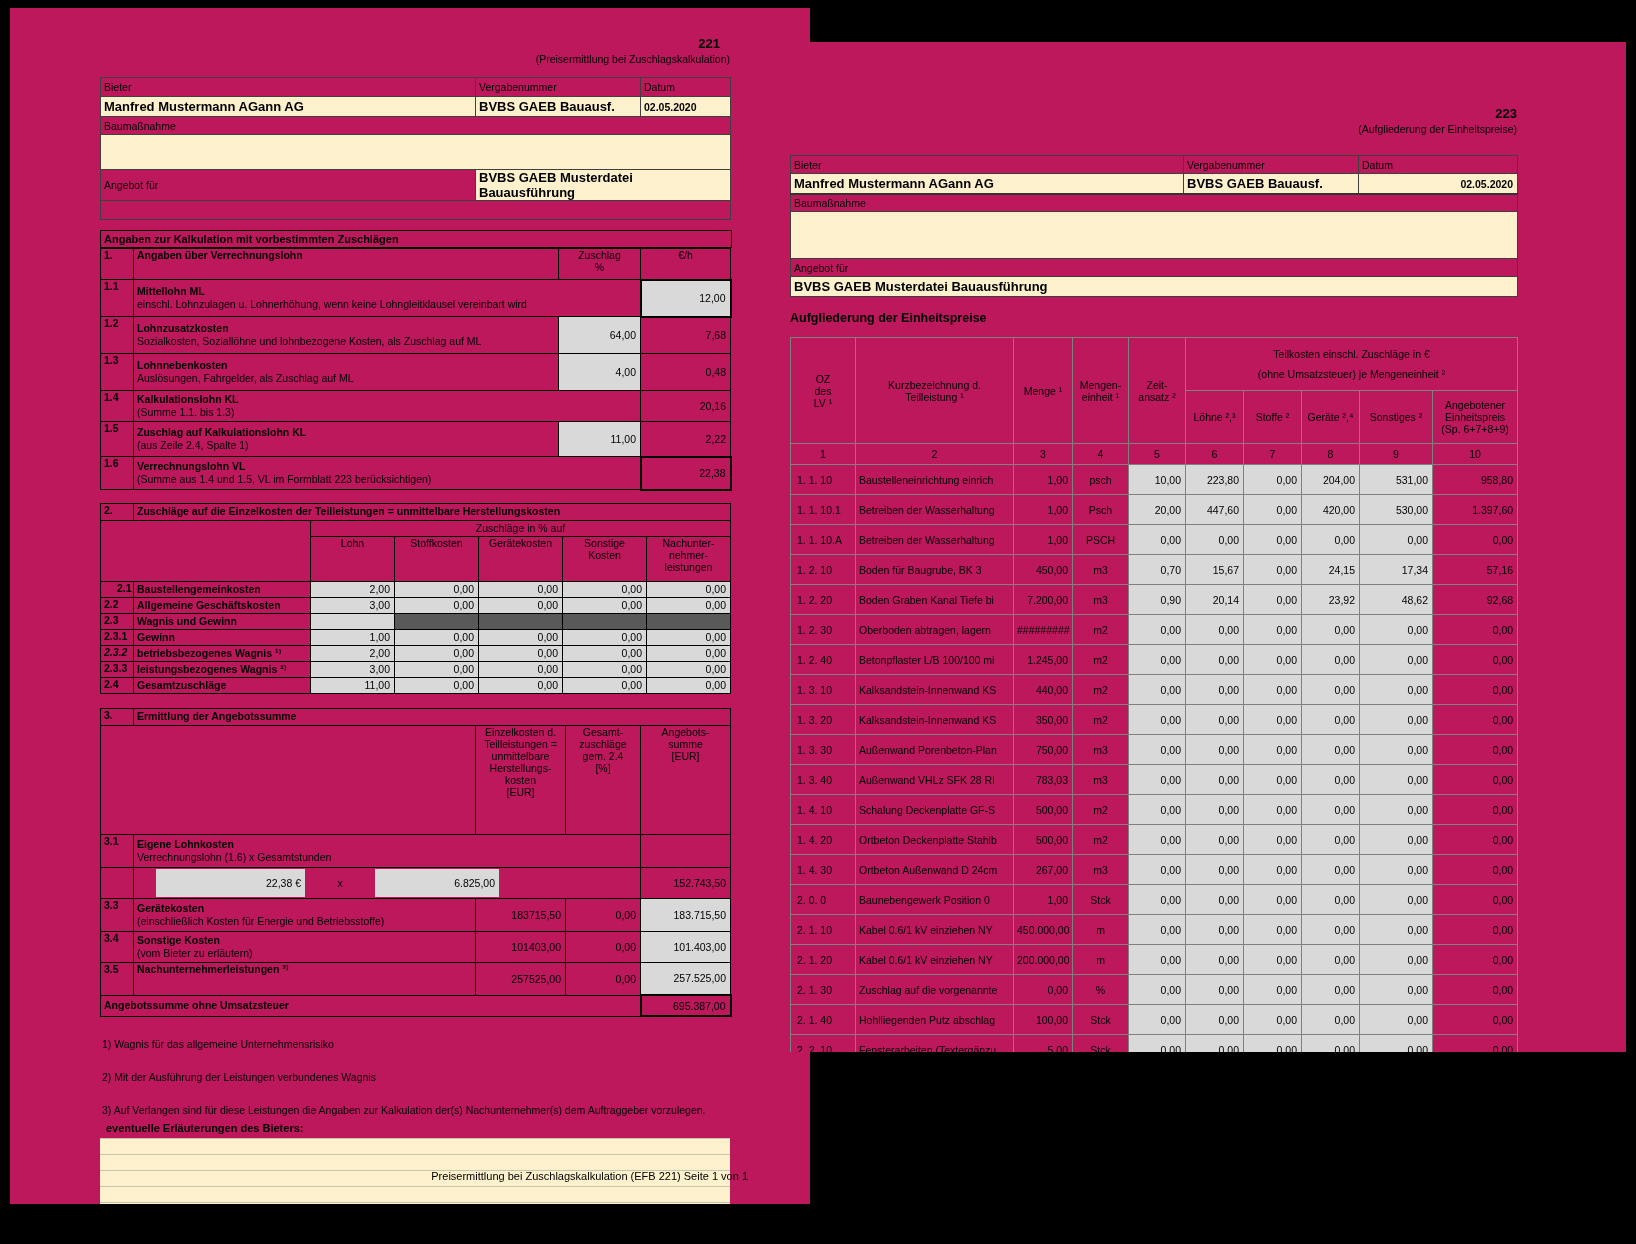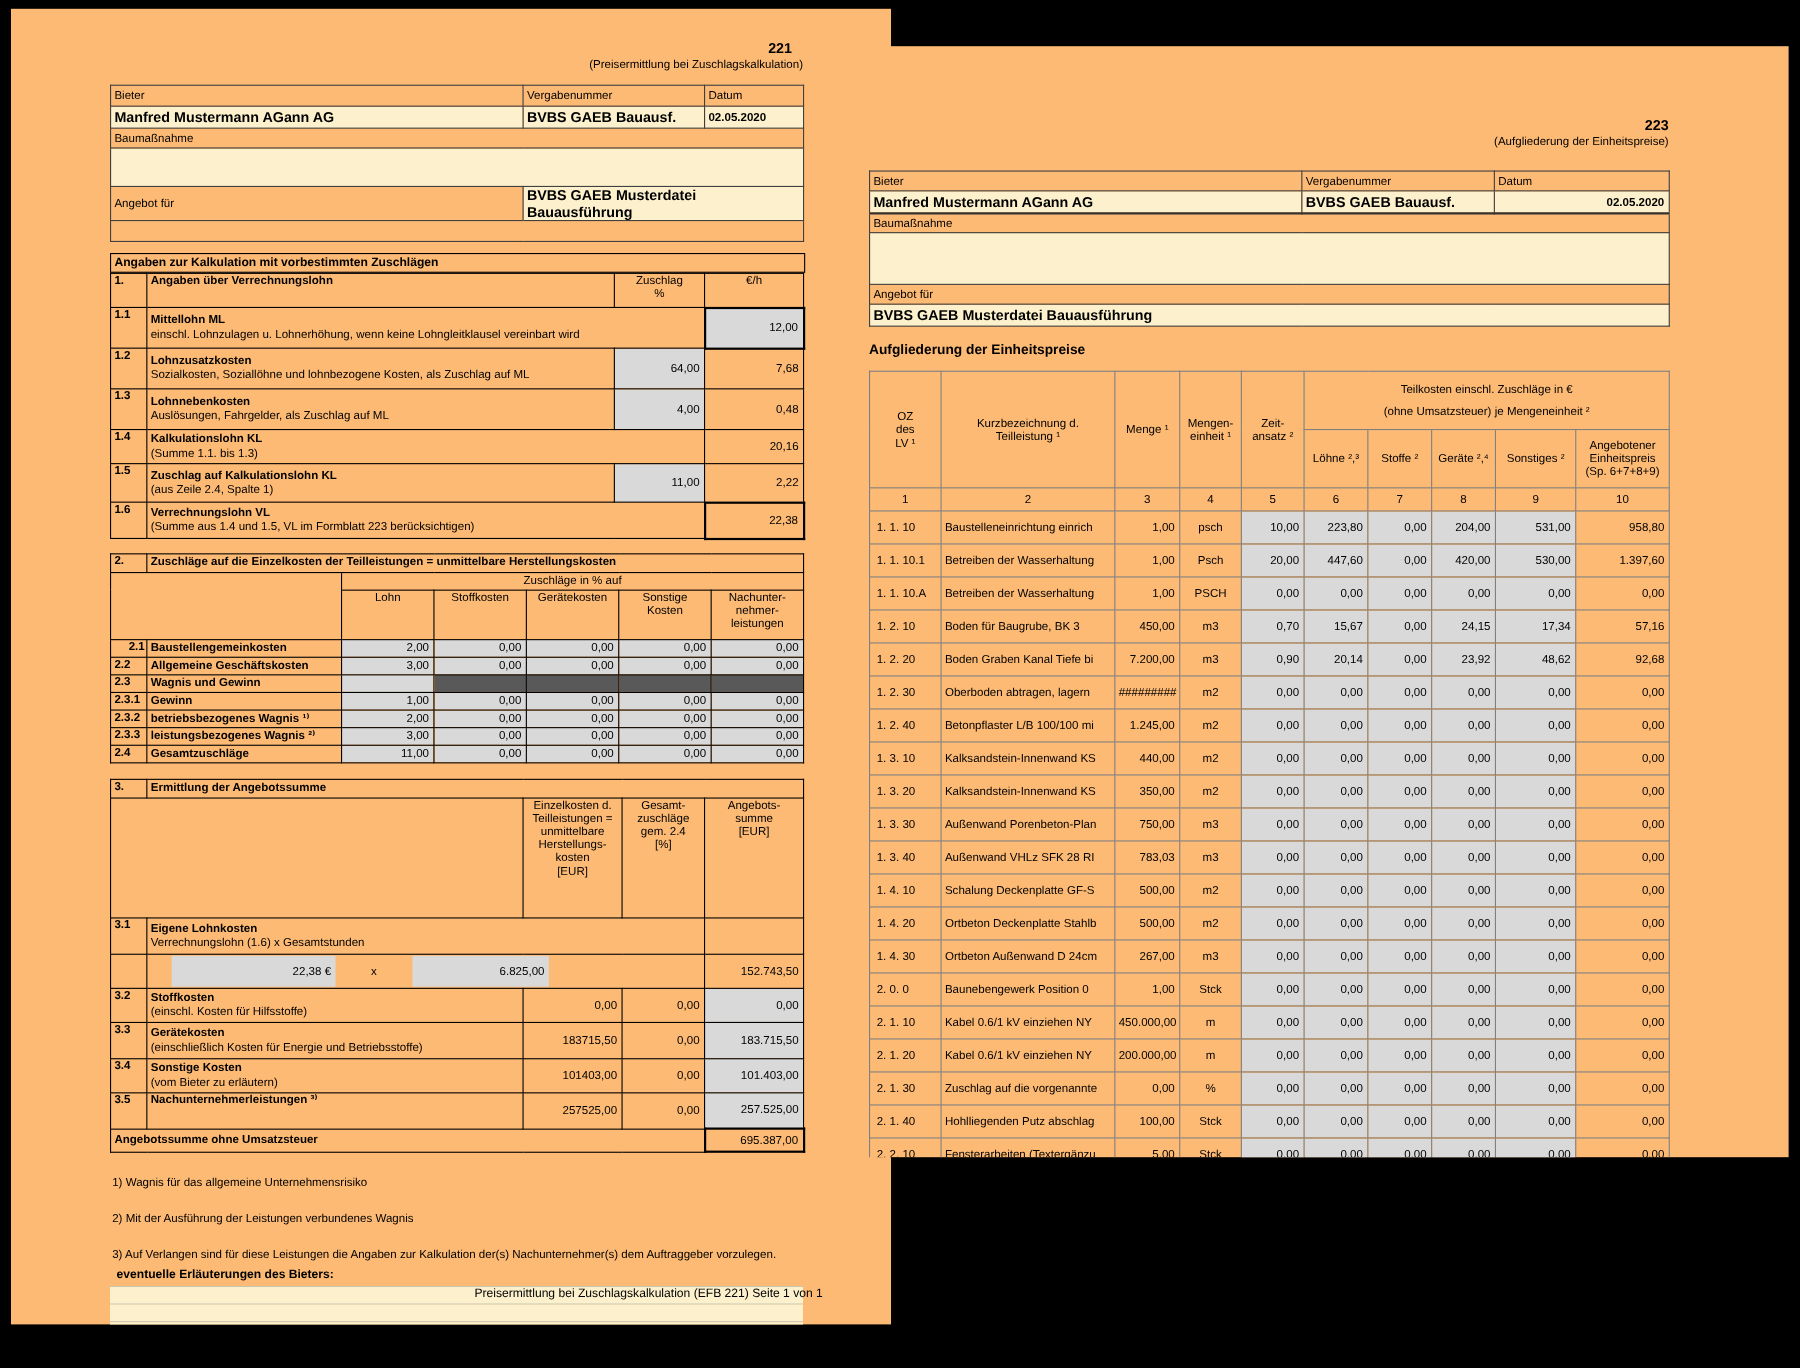--- a/index.html
+++ b/index.html
@@ -1,18 +1,18 @@
 <!DOCTYPE html>
 <html><head>
 <meta charset="utf-8">
 <style>
   html,body{margin:0;padding:0;}
   body{width:1636px;height:1244px;background:#000;position:relative;
        font-family:"Liberation Sans","DejaVu Sans",sans-serif;color:#000;}
-  .page{position:absolute;background:#fdba74;overflow:hidden;}
+  .page{position:absolute;background:#be185d;overflow:hidden;}
   #page221{left:10px;top:8px;width:800px;height:1196px;}
   #page223{left:757px;top:42px;width:869px;height:1010px;}
   .inner221{margin-left:90px;width:630px;}
   .inner223{margin-left:33px;width:727px;}
   .formno{font-weight:bold;font-size:13px;text-align:right;}
   .formsub{font-size:10.5px;text-align:right;margin-top:2px;}
   table{border-collapse:collapse;table-layout:fixed;}
   td{font-size:10.5px;overflow:hidden;vertical-align:middle;padding:0 3px;}
   .pre{white-space:pre-line;}
   
@@ -216,21 +216,21 @@
       <tr>
         <td class="noCol" style="height:15px;">2.3.1</td>
         <td class="t">Gewinn</td>
         <td class="num grey">1,00</td>
         <td class="num grey">0,00</td>
         <td class="num grey">0,00</td>
         <td class="num grey">0,00</td>
         <td class="num grey">0,00</td>
       </tr>
       <tr>
-        <td class="noCol" style="height:15px;">2.3.2</td>
+        <td class="noCol" style="height:15px;font-style:italic;">2.3.2</td>
         <td class="t">betriebsbezogenes Wagnis ¹⁾</td>
         <td class="num grey">2,00</td>
         <td class="num grey">0,00</td>
         <td class="num grey">0,00</td>
         <td class="num grey">0,00</td>
         <td class="num grey">0,00</td>
       </tr>
       <tr>
         <td class="noCol" style="height:15px;">2.3.3</td>
         <td class="t">leistungsbezogenes Wagnis ²⁾</td>
@@ -293,30 +293,20 @@
         <td style="height:30px;"></td>
         <td colspan="3" style="padding:0;margin-top:20px;">
           <div style="display:flex;height:100%;align-items:stretch;">
             <div style="width:22px;"></div>
             <div class="grey num" style="width:145px;line-height:28px;">22,38 €</div>
             <div class="ctr" style="width:70px;line-height:28px;font-size:10.5px;">x</div>
             <div class="grey num" style="width:120px;line-height:28px;">6.825,00</div>
           </div>
         </td>
         <td class="num">152.743,50</td>
-      </tr>
-      <tr>
-        <td class="noCol" style="height:30px;">3.2</td>
-        <td>
-              <div class="t">Stoffkosten</div>
-              <div class="s">(einschl. Kosten für Hilfsstoffe)</div>
-            </td>
-        <td class="num">0,00</td>
-        <td class="num">0,00</td>
-        <td class="num grey">0,00</td>
       </tr>
       <tr>
         <td class="noCol" style="height:32px;">3.3</td>
         <td>
               <div class="t">Gerätekosten</div>
               <div class="s">(einschließlich Kosten für Energie und Betriebsstoffe)</div>
             </td>
         <td class="num">183715,50</td>
         <td class="num">0,00</td>
         <td class="num grey">183.715,50</td>

